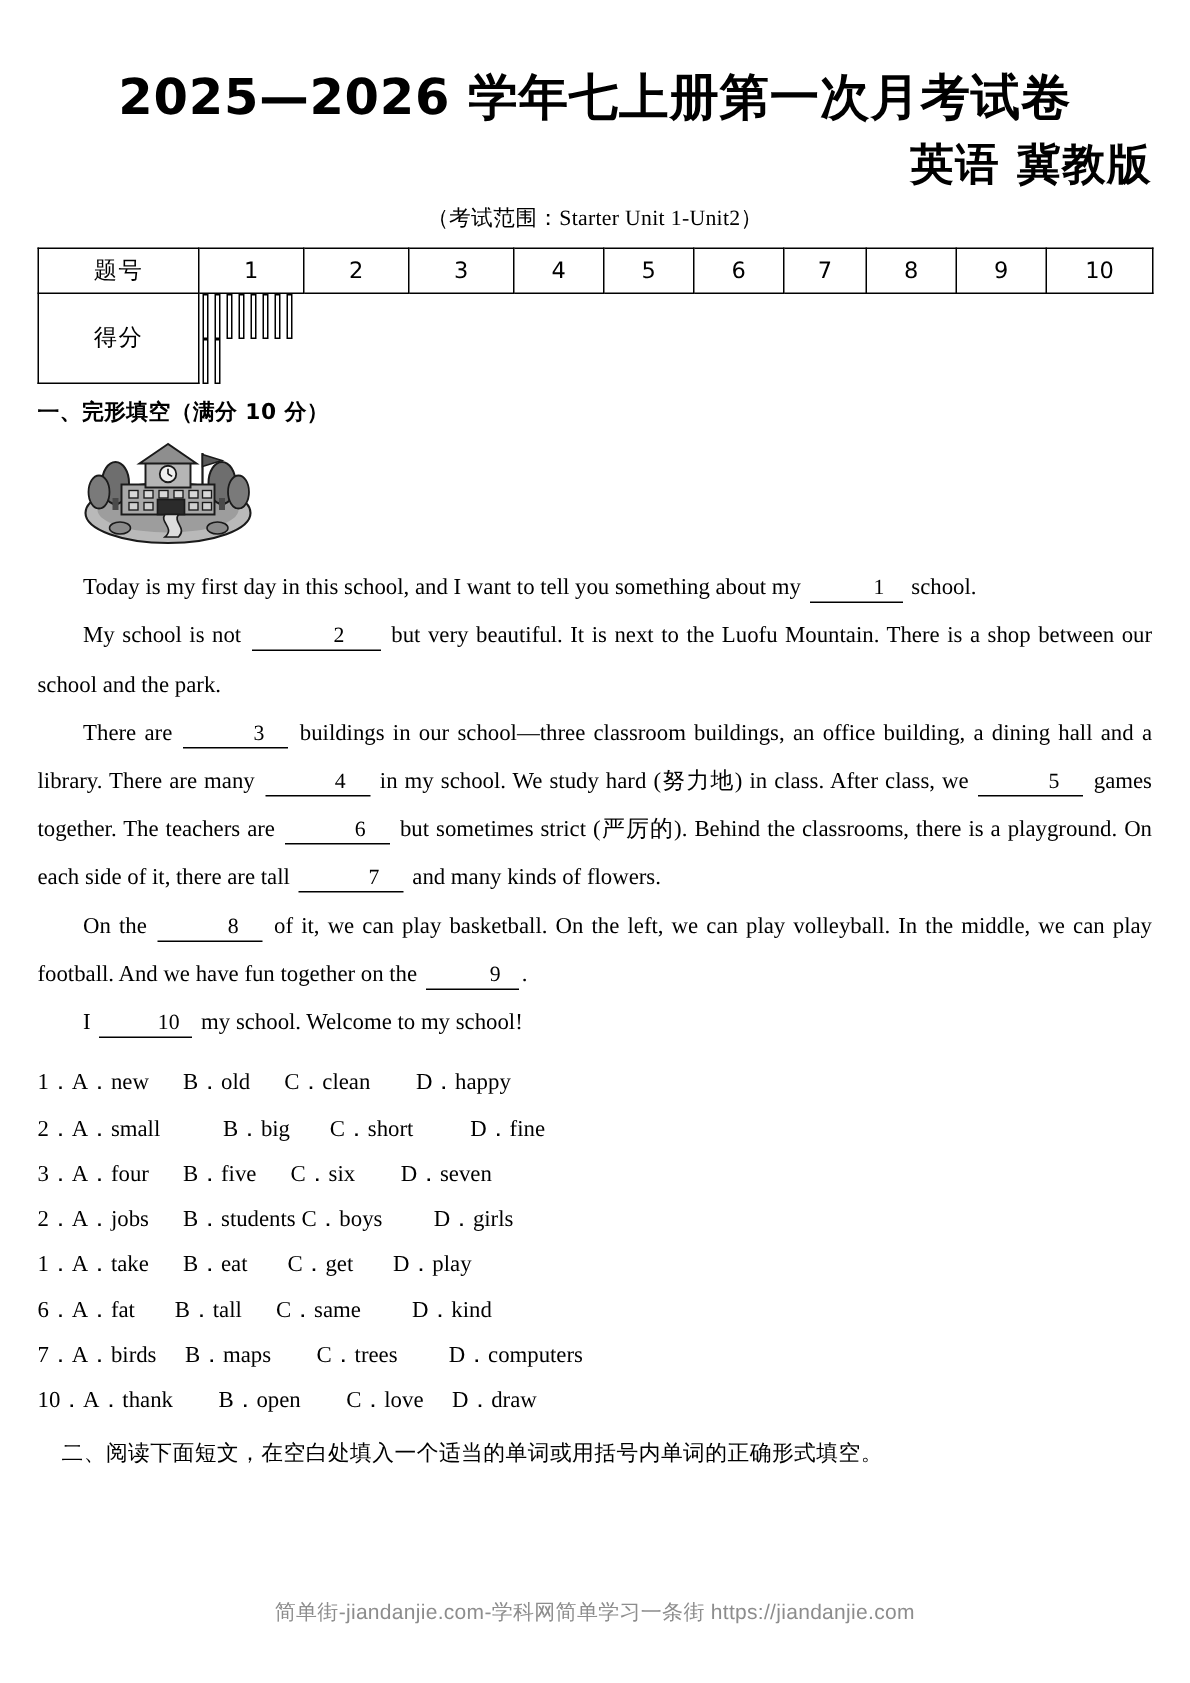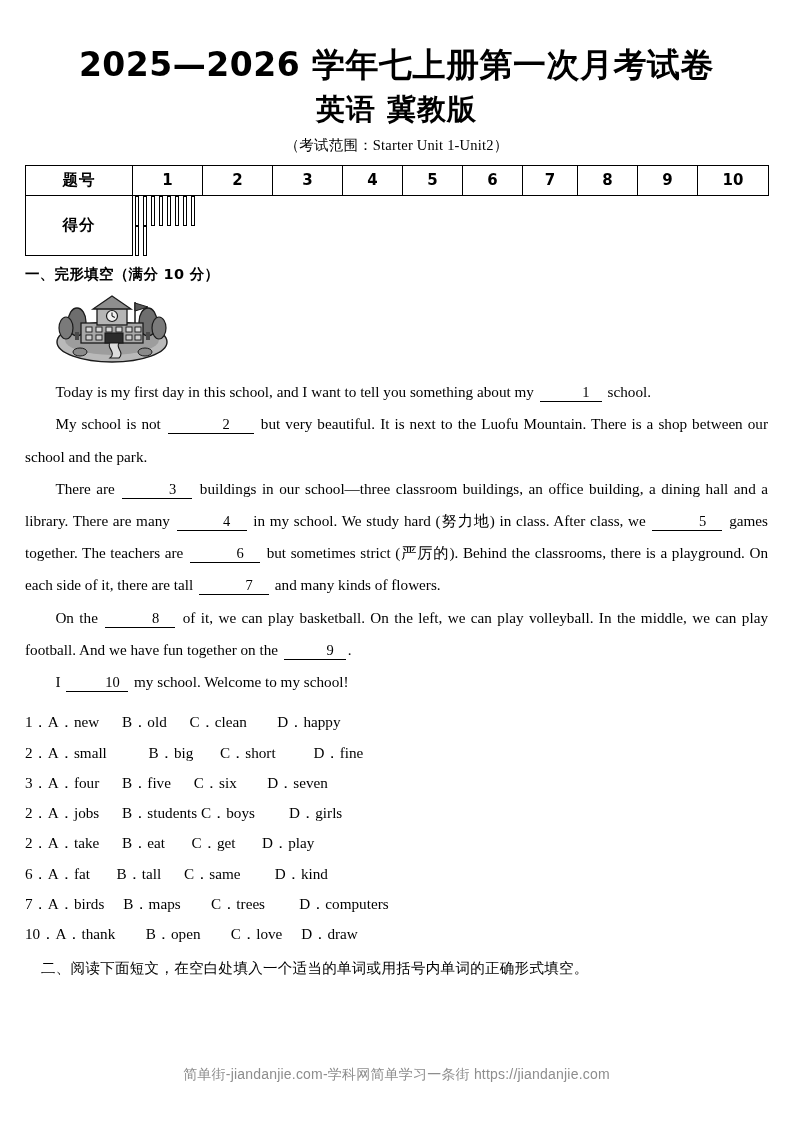--- a/index.html
+++ b/index.html
@@ -26,21 +26,21 @@
     text-align: center;
     font-family: "DejaVu Sans", "Liberation Sans", sans-serif;
     font-weight: 700;
     font-size: 33px;
     line-height: 1.30;
     letter-spacing: 0.5px;
     margin: 0;
     padding-top: 44px;
   }
   .title-sub {
-    text-align: center;
+    text-align: right;
     font-family: "DejaVu Sans", "Liberation Sans", sans-serif;
     font-weight: 700;
     font-size: 29px;
     line-height: 1.30;
     letter-spacing: 1px;
     margin: 4px 0 0 0;
   }
   .title-scope {
     text-align: center;
     font-size: 14.5px;
@@ -54,21 +54,21 @@
     margin: 10px 0 0 0;
     border-collapse: collapse;
     table-layout: fixed;
   }
   .score-table td, .score-table th {
     border: 1.3px solid #000;
     height: 30px;
     text-align: center;
     vertical-align: middle;
     font-family: "DejaVu Sans", "Liberation Sans", sans-serif;
-    font-weight: 700;
+    font-weight: 400;
     font-size: 15px;
   }
   .score-table td.lbl {
     font-size: 15.5px;
     letter-spacing: 1px;
   }
   .score-table td.blank { font-weight: 400; }
 
   
   .sec-heading {
@@ -240,21 +240,21 @@
     <p><span>There are </span><span class="blank b-w3">3</span><span> buildings in our school—three classroom buildings, an office building, a dining hall and a library. There are many </span><span class="blank b-w3">4</span><span> in my school. We study hard (努力地) in class. After class, we </span><span class="blank b-w3">5</span><span> games together. The teachers are </span><span class="blank b-w3">6</span><span> but sometimes strict (严厉的). Behind the classrooms, there is a playground. On each side of it, there are tall </span><span class="blank b-w3">7</span><span> and many kinds of flowers.</span></p>
     <p><span>On the </span><span class="blank b-w3">8</span><span> of it, we can play basketball. On the left, we can play volleyball. In the middle, we can play football. And we have fun together on the </span><span class="blank b-w1">9</span><span>.</span></p>
     <p><span>I </span><span class="blank b-w1">10</span><span> my school. Welcome to my school!</span></p>
   </div>
 
   <div class="options">
     <div class="opt-row">1．A．new      B．old      C．clean        D．happy</div>
     <div class="opt-row">2．A．small           B．big       C．short          D．fine</div>
     <div class="opt-row">3．A．four      B．five      C．six        D．seven</div>
     <div class="opt-row">2．A．jobs      B．students C．boys         D．girls</div>
-    <div class="opt-row">2．A．take      B．eat       C．get       D．play</div>
+    <div class="opt-row">1．A．take      B．eat       C．get       D．play</div>
     <div class="opt-row">6．A．fat       B．tall      C．same         D．kind</div>
     <div class="opt-row">7．A．birds     B．maps        C．trees         D．computers</div>
     <div class="opt-row">10．A．thank        B．open        C．love     D．draw</div>
   </div>
 
   <div class="sec-heading-2">二、阅读下面短文，在空白处填入一个适当的单词或用括号内单词的正确形式填空。</div>
 
 </div>
 
 <div class="footer">简单街-jiandanjie.com-学科网简单学习一条街 https://jiandanjie.com</div>

